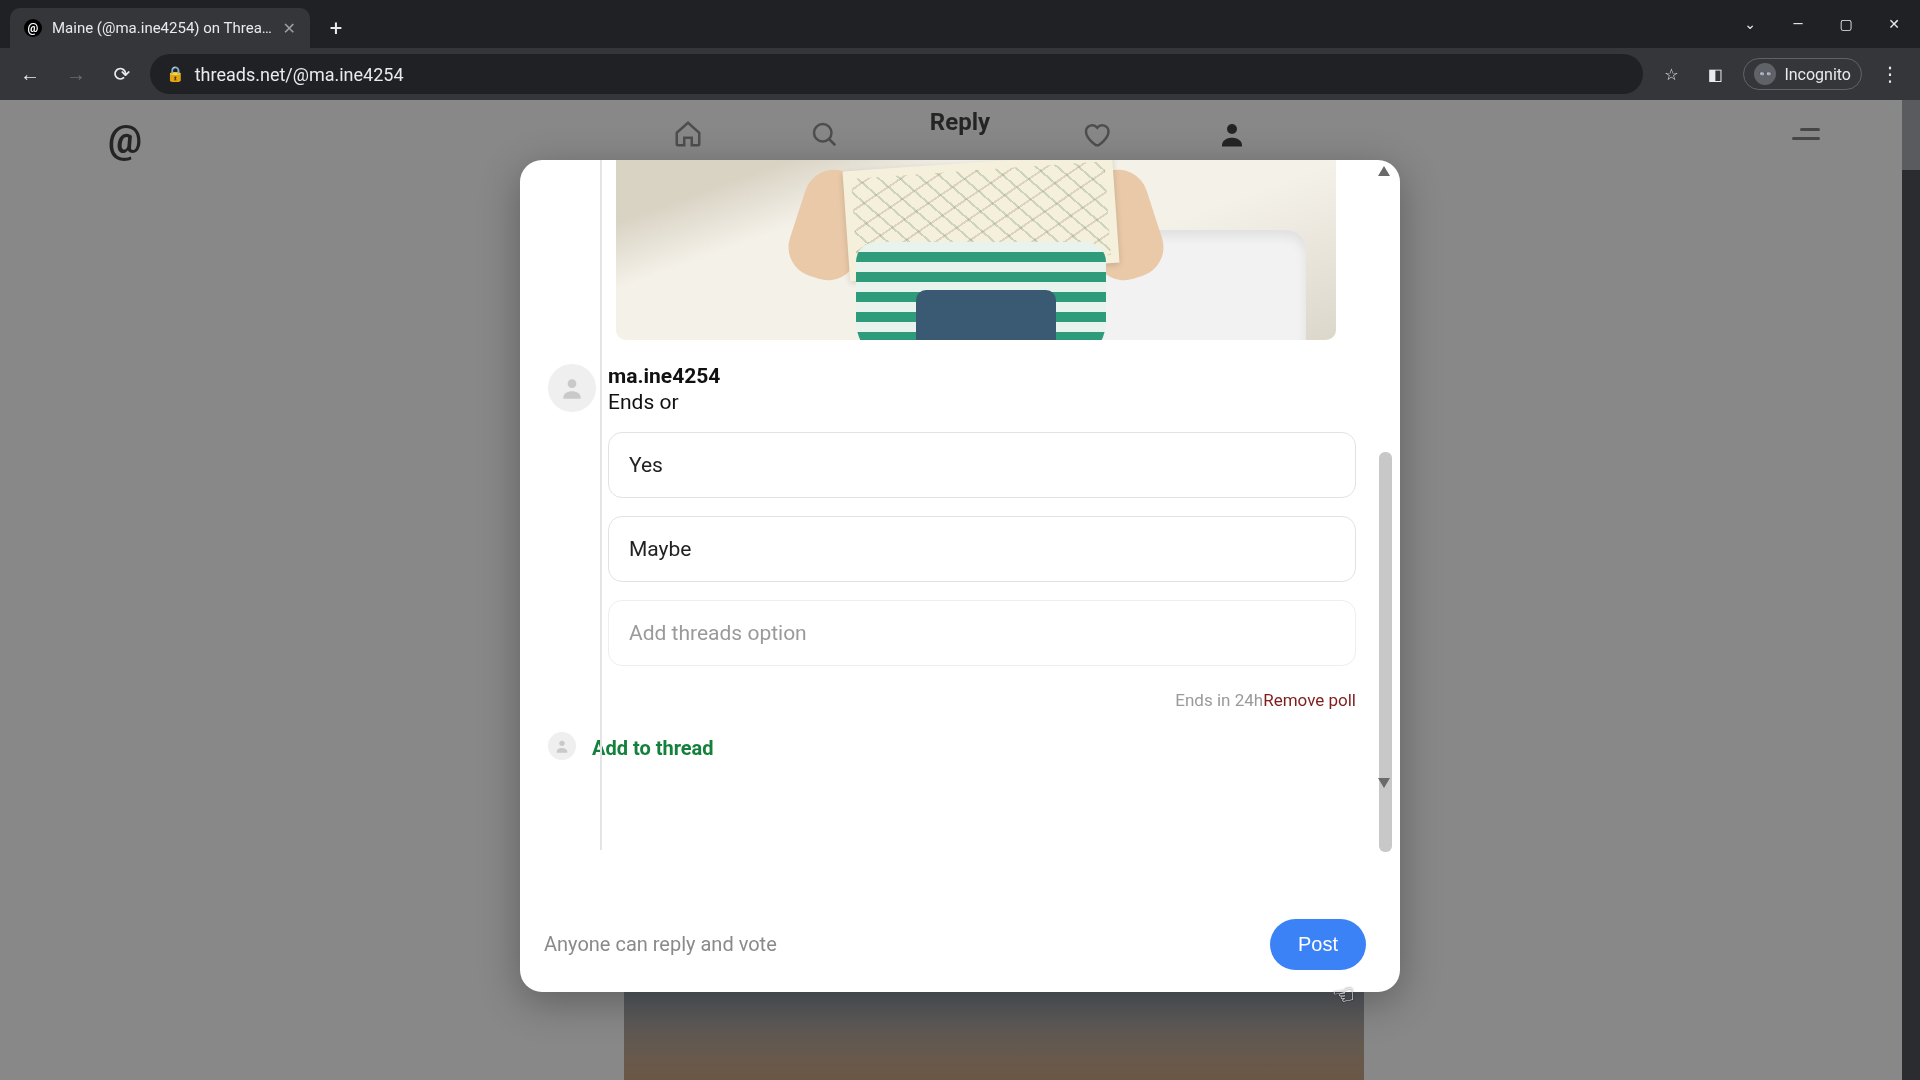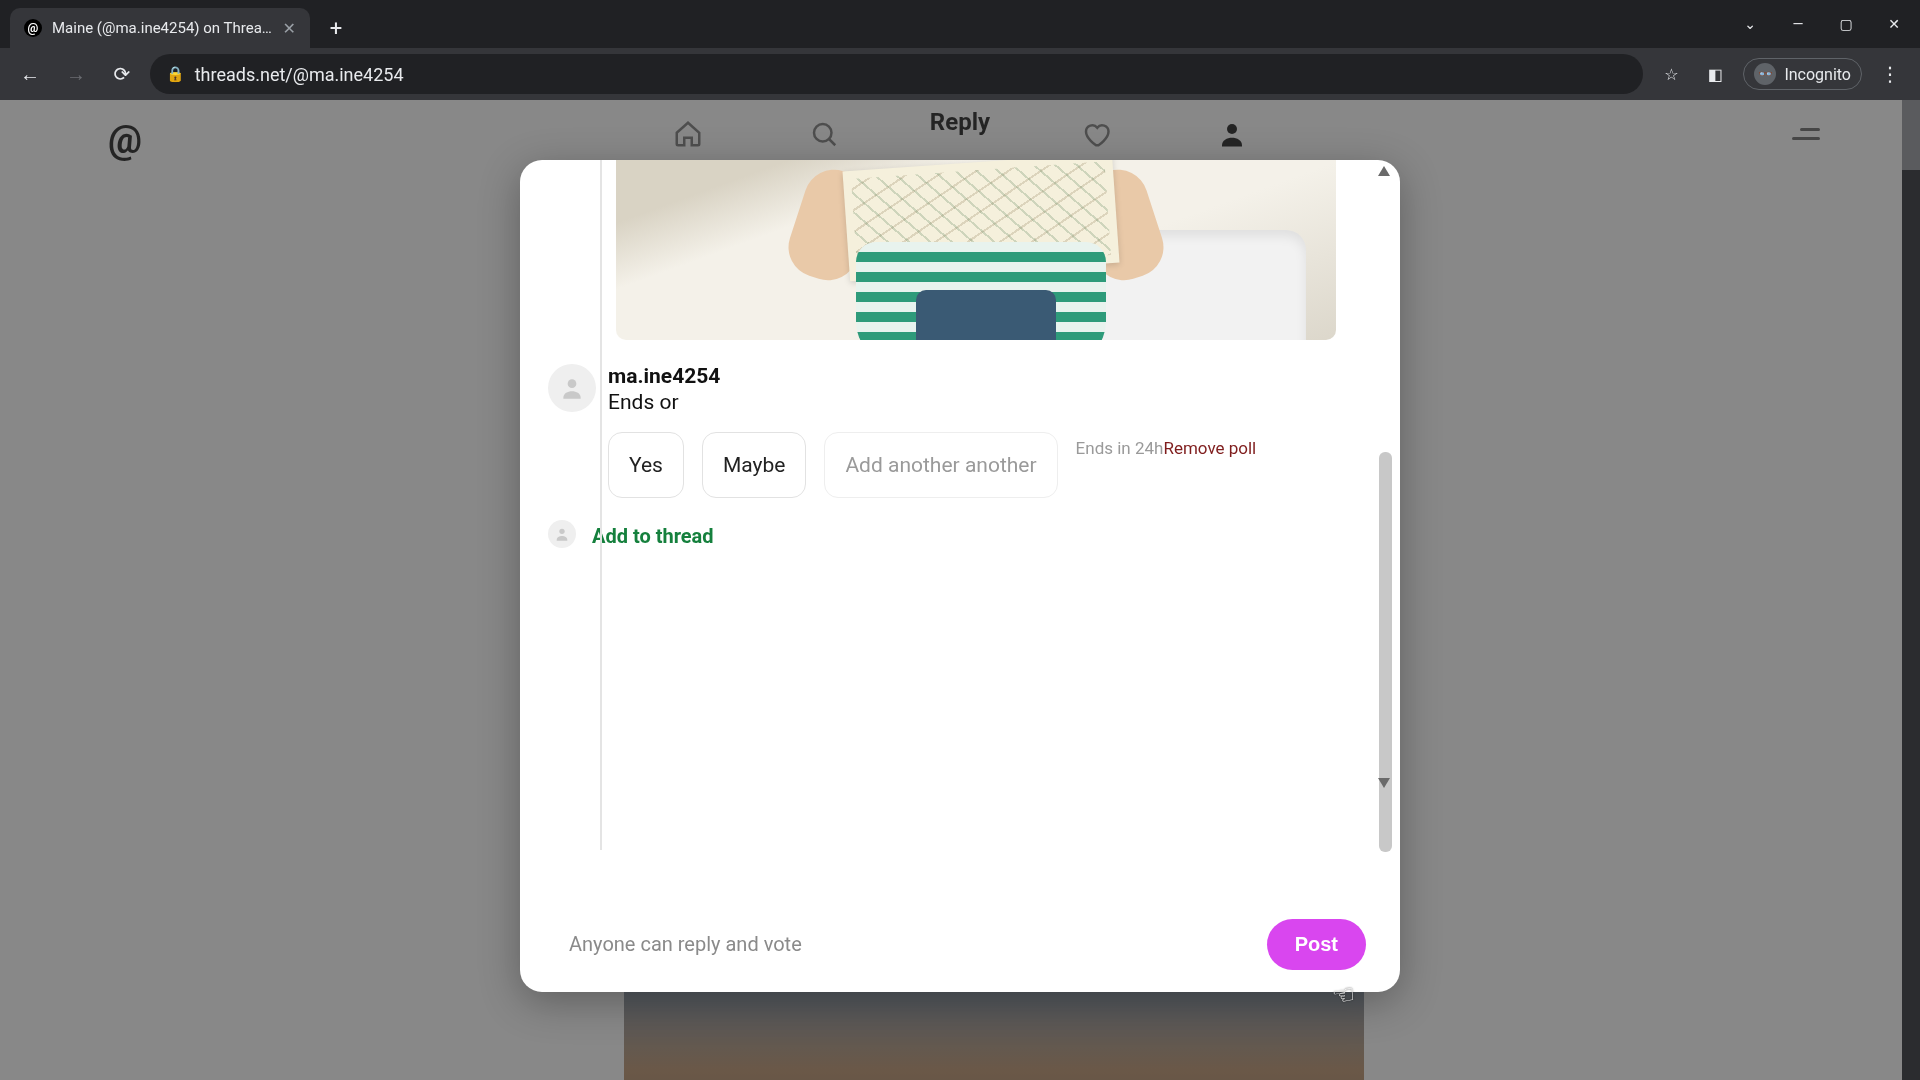--- a/index.html
+++ b/index.html
@@ -69,31 +69,31 @@
 
   .thread-line { position:absolute; left:52px; top:0; width:2px; height:694px; background:#e4e4e4; }
 
   .composer { margin-top:24px; display:flex; gap:12px; }
   .avatar { width:48px;height:48px;border-radius:50%;background:#efefef;display:flex;align-items:center;justify-content:center;color:#bbb;font-size:22px; flex:0 0 auto; }
   .avatar.sm { width:28px;height:28px;font-size:14px; }
   .composer-body { flex:1; }
   .uname { font-weight:700; font-size:21px; color:#111; }
   .draft-text { font-size:21px; color:#111; margin-top:2px; }
 
-  .poll { margin-top:18px; display:flex; flex-direction:row; gap:18px; }
+  .poll { margin-top:18px; display:flex; flex-direction:column; gap:18px; }
   .poll-opt { border:1px solid #e2e2e2; border-radius:14px; padding:20px 20px; font-size:21px; color:#222; background:#fff; }
   .poll-opt.ghost { border-color:#eee; color:#9a9a9a; }
   .poll-meta { display:flex; justify-content:flex-end; margin-top:6px; font-size:17px; color:#9a9a9a; }
   .remove-poll { color:#7f1d1d; }
 
   .add-thread-row { display:flex; align-items:flex-end; gap:16px; margin-top:22px; color:#15803d; font-size:20px;font-weight:bold; }
 
-  .modal-footer { height:96px; border-top:0; display:flex; align-items:center; justify-content:space-between; padding:0 34px 0 49px; }
+  .modal-footer { height:96px; border-top:0; display:flex; align-items:center; justify-content:space-between; padding:0 34px 0 24px; }
   .reply-setting { color:#8a8a8a; font-size:20px; }
-  .post-btn { background:#d946ef; color:#fff; border:none; border-radius:26px; padding:14px 28px; font-size:20px; font-weight:700; cursor:pointer; }
+  .post-btn { background:#3b82f6; color:#fff; border:none; border-radius:26px; padding:14px 28px; font-size:20px; font-weight:400; cursor:pointer; }
 
   .cursor-hand { position:absolute; left:1332px; top:880px; font-size:26px; color:#fff; pointer-events:none; text-shadow:0 0 2px #000; transform:rotate(-10deg); }
 
   .page-scrollbar { position:absolute; top:0; right:0; width:18px; height:100%; background:#2b2c2f; }
   .page-scroll-thumb{ position:absolute; top:0; right:0; width:18px; height:70px; background:#5a5b5e; }
 </style>
 </head>
 <body>
 
 <div class="browser-top">
@@ -196,21 +196,21 @@
                 <path d="M4 21c0-4 4-6 8-6s8 2 8 6v1H4z"></path>
               </svg>
           </div>
           <div class="composer-body">
             <div class="uname">ma.ine4254</div>
             <div class="draft-text">Ends or</div>
 
             <div class="poll">
               <div class="poll-opt">Yes</div>
               <div class="poll-opt">Maybe</div>
-              <div class="poll-opt ghost">Add another another</div>
+              <div class="poll-opt ghost">Add threads option</div>
               <div class="poll-meta">
                 <span>Ends in 24h</span>
                 <span class="remove-poll">Remove poll</span>
               </div>
             </div>
           </div>
         </div>
 
         <div class="add-thread-row">
           <div class="avatar sm">

